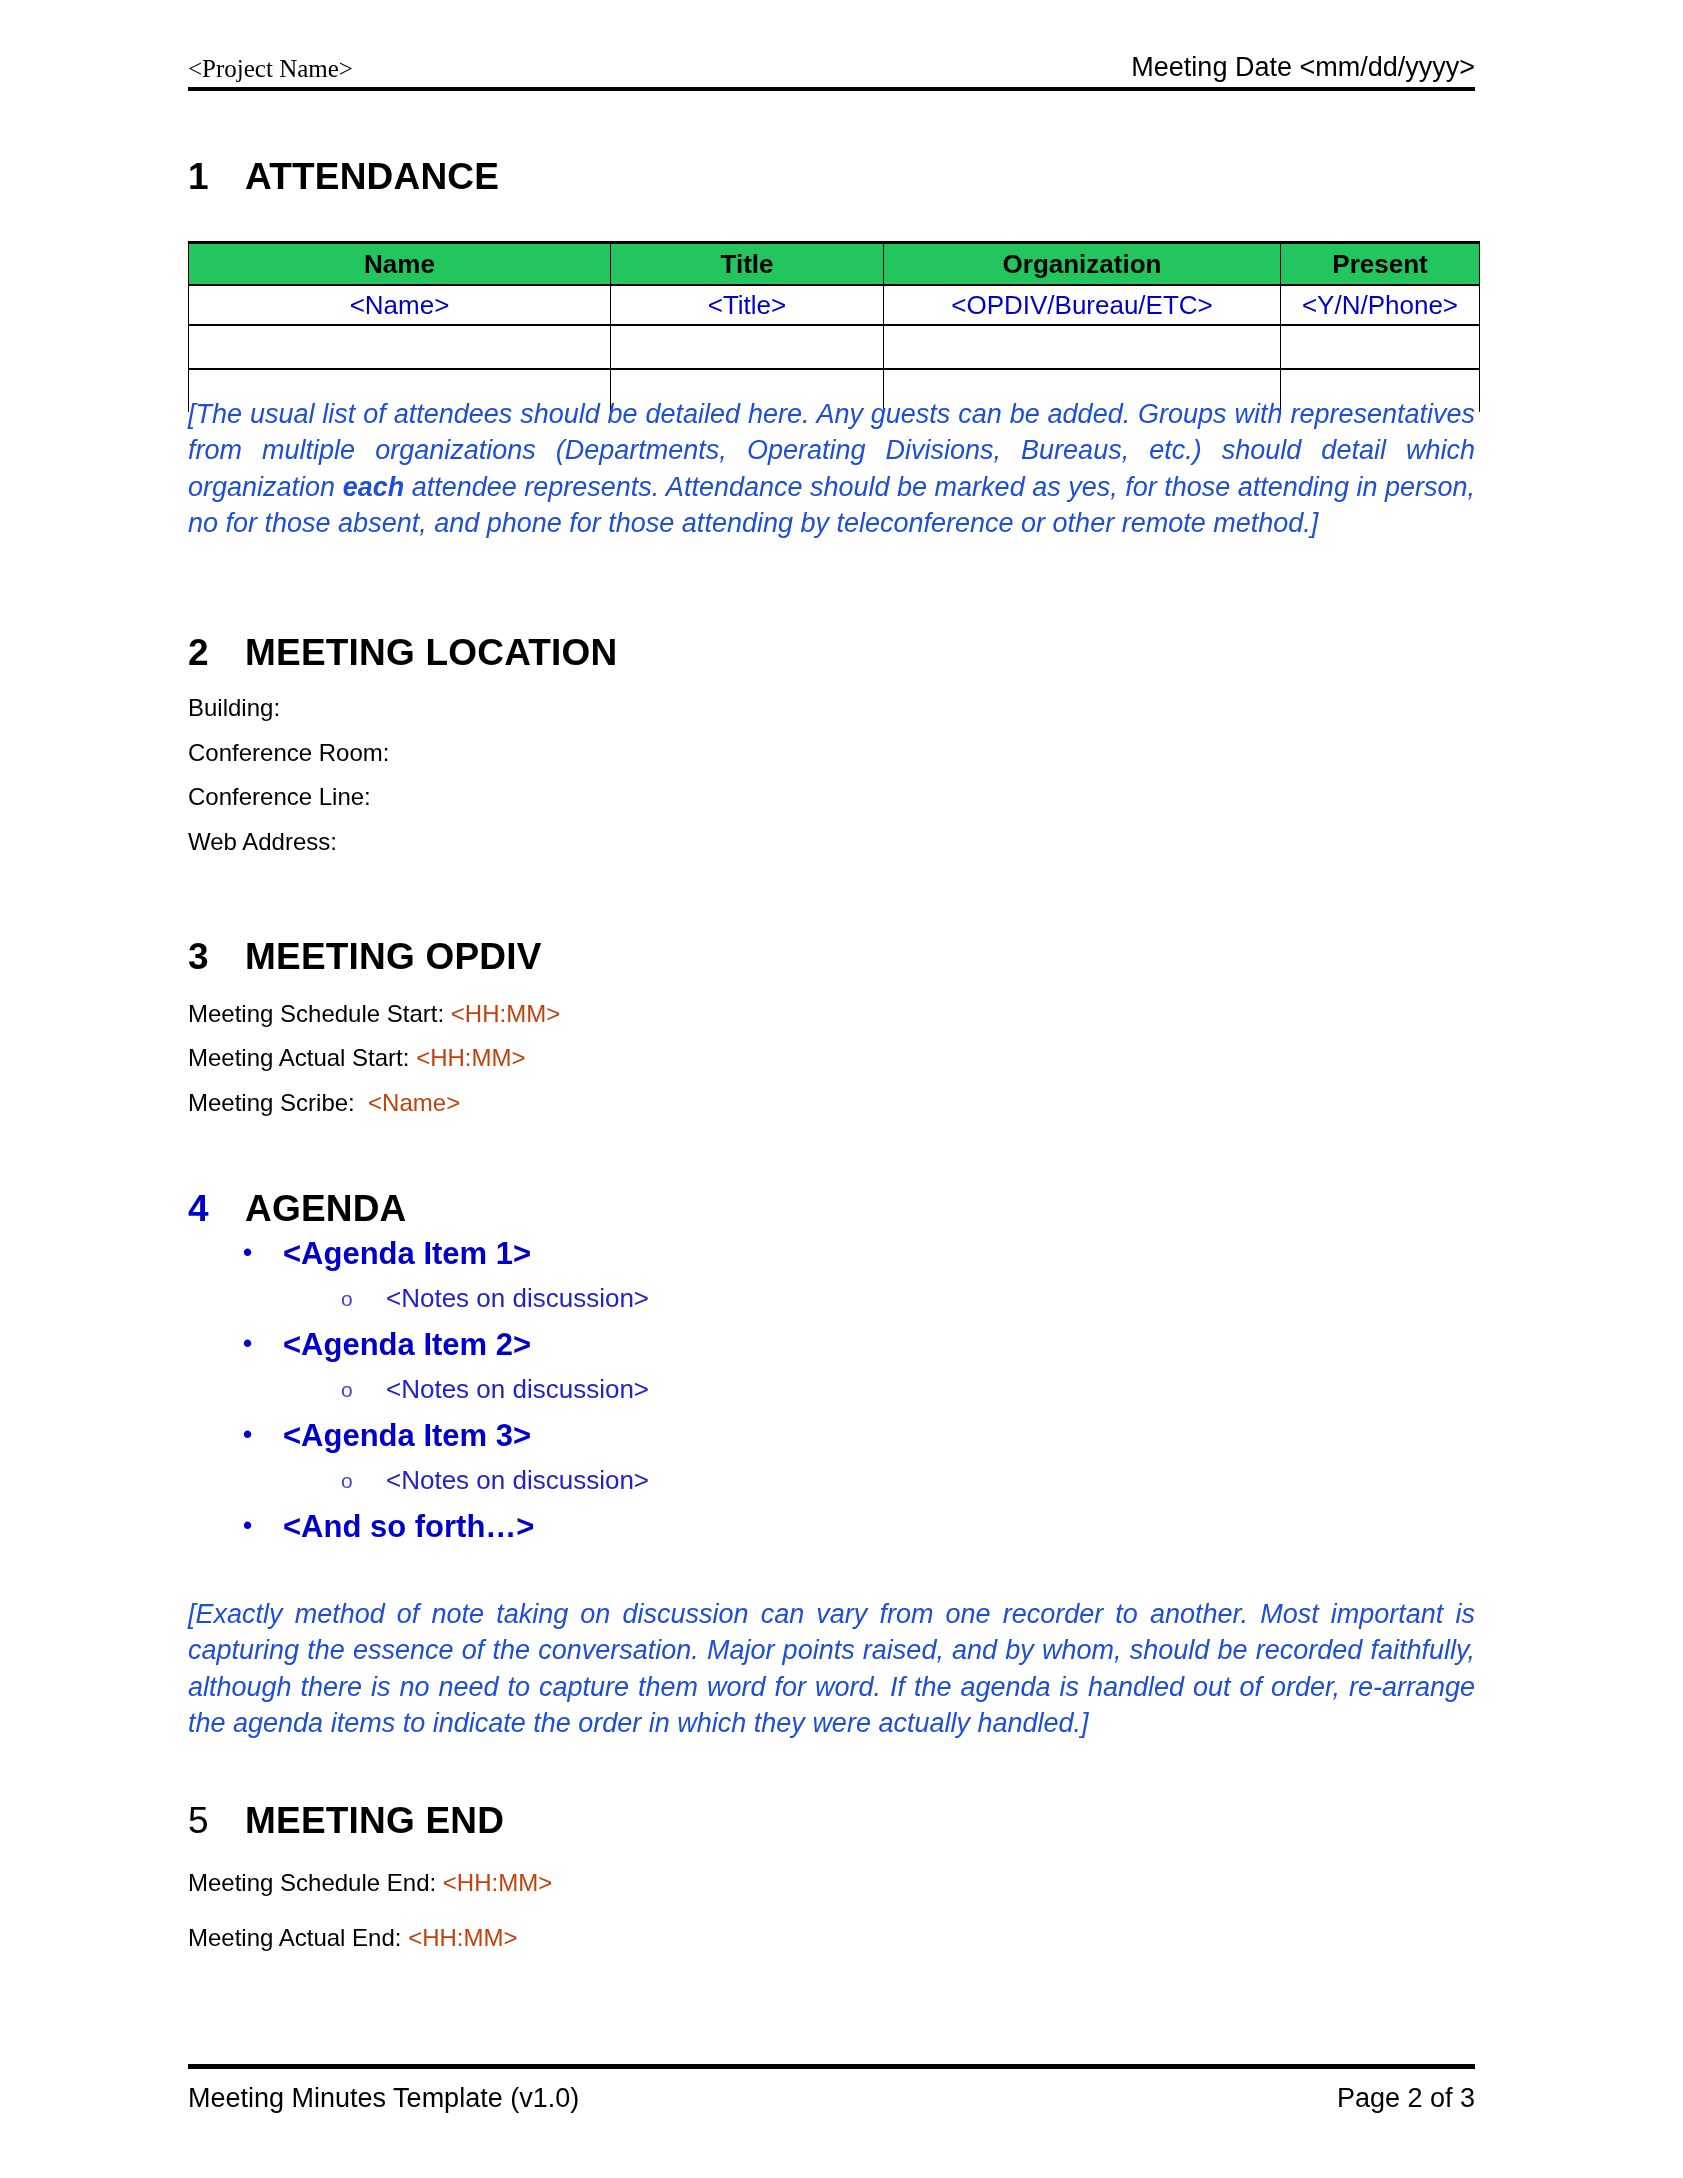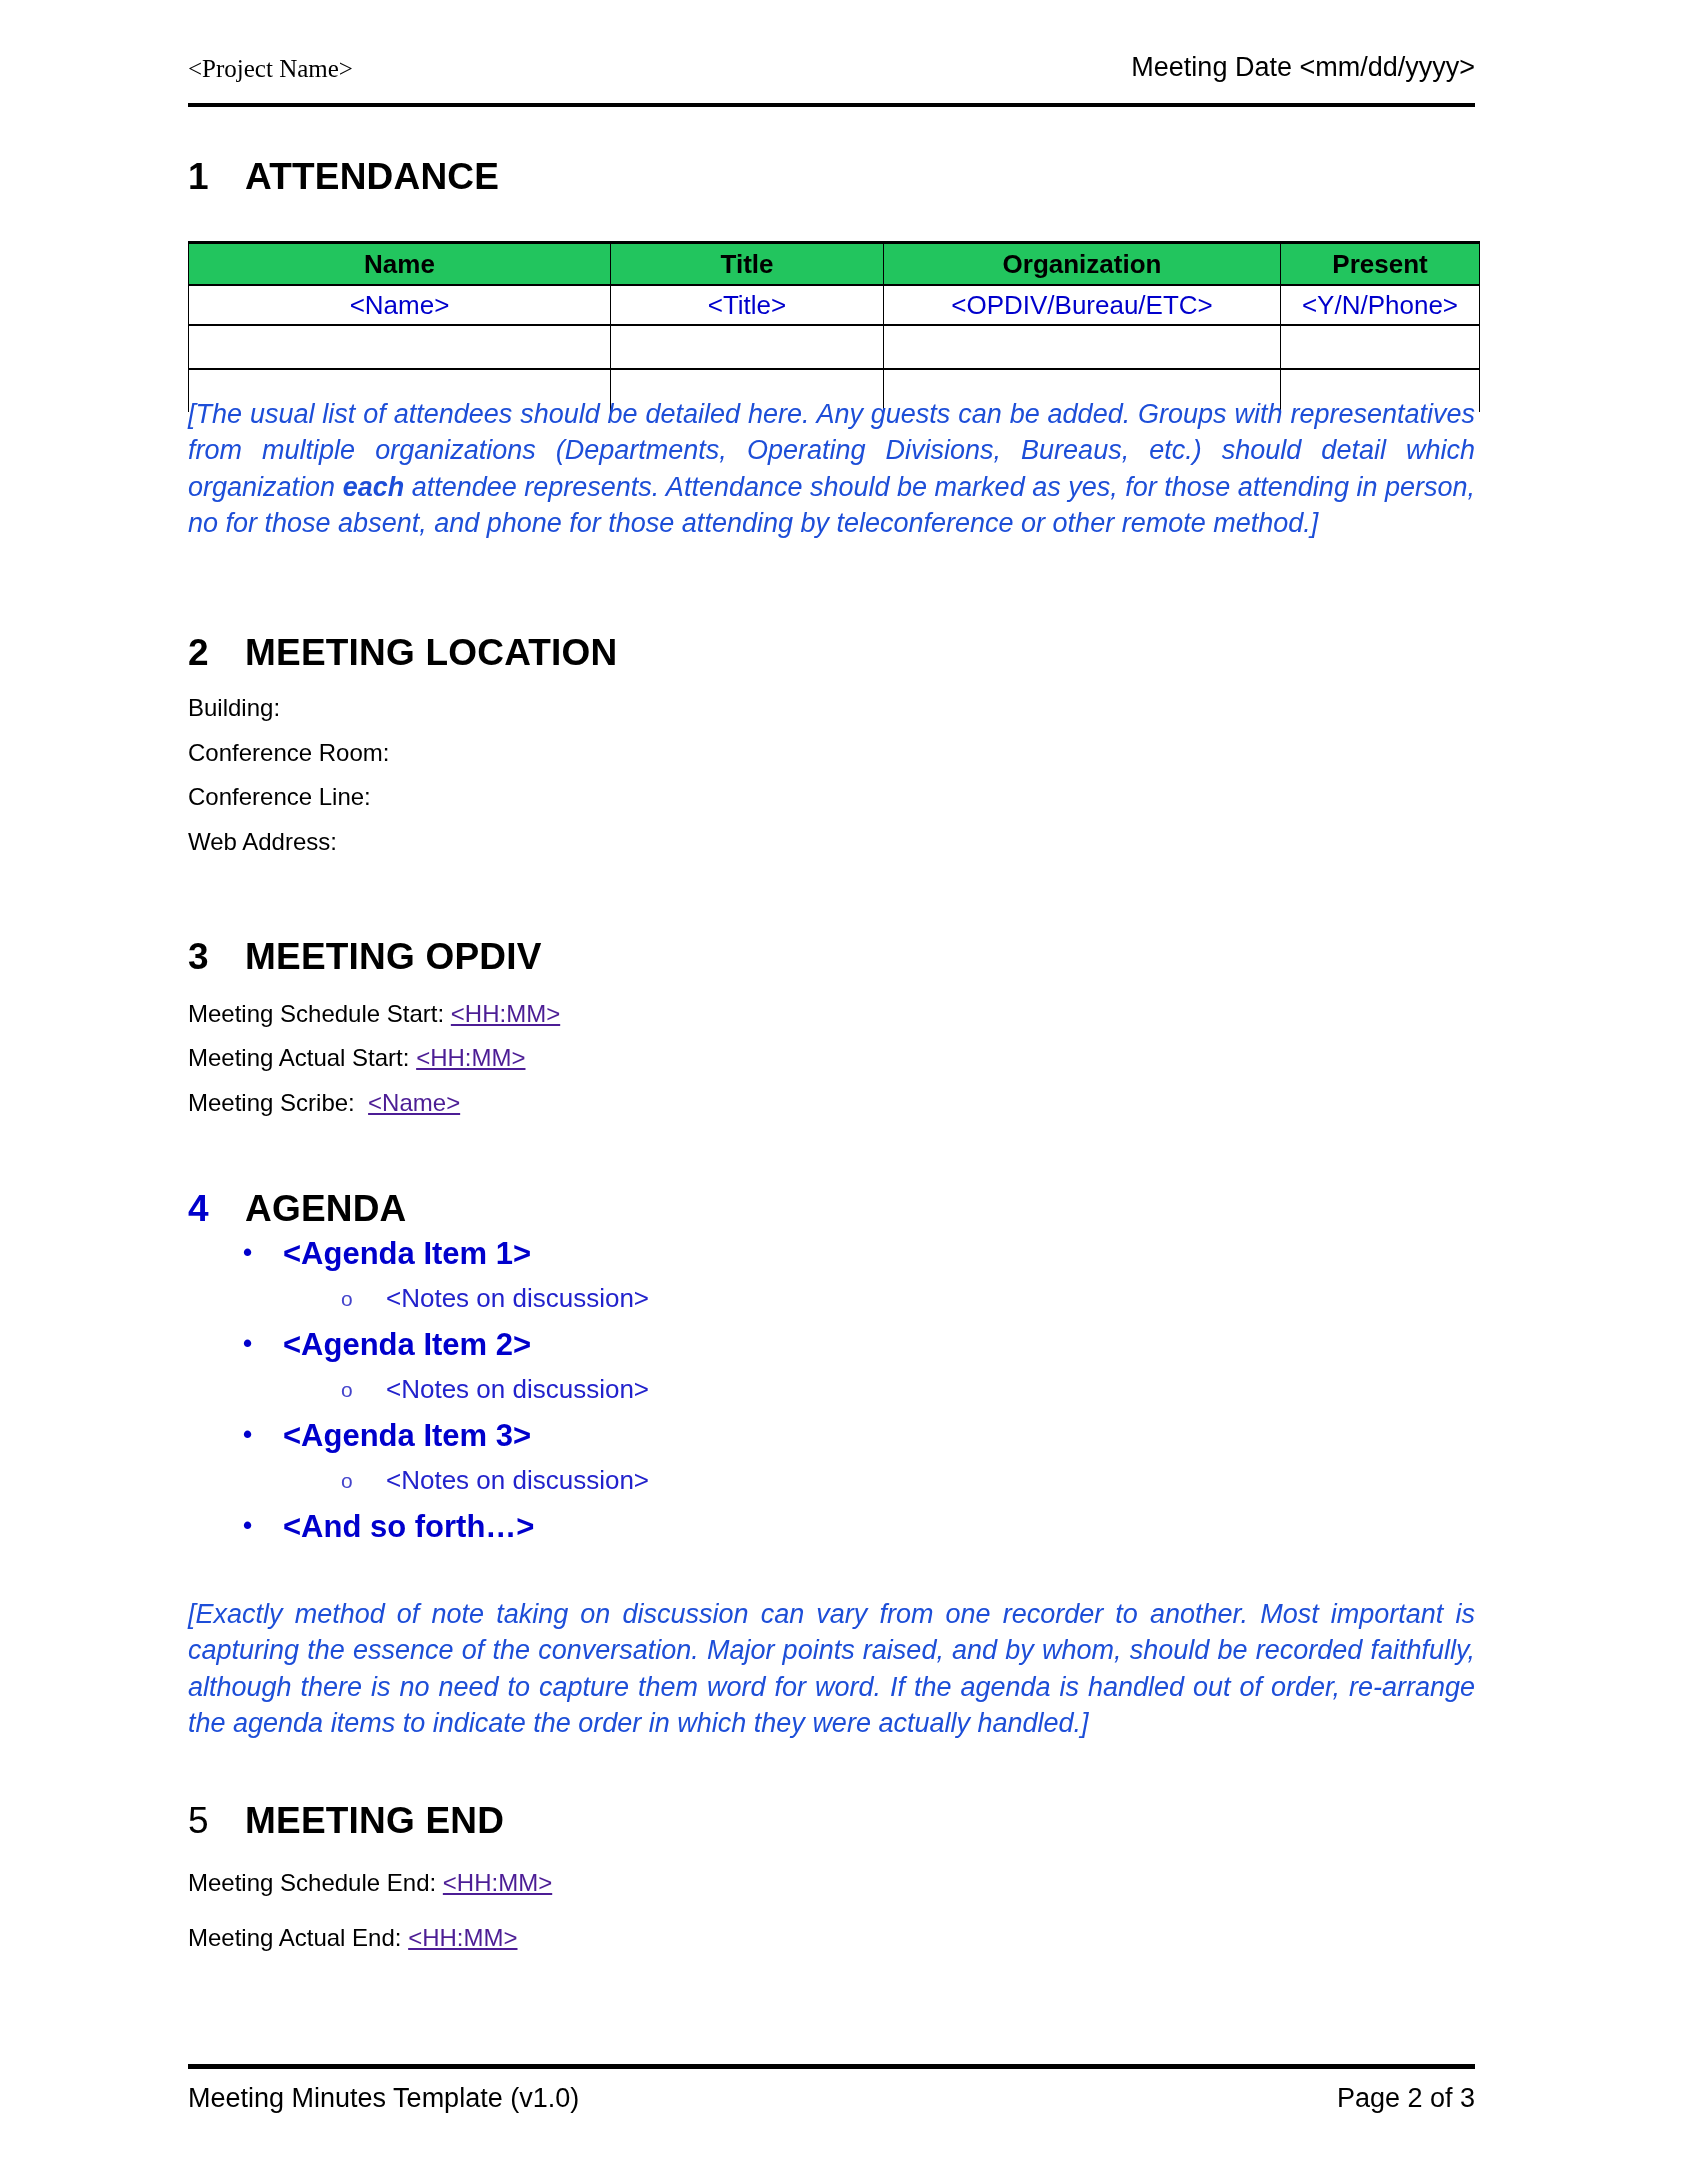--- a/index.html
+++ b/index.html
@@ -26,21 +26,21 @@
 
   
   .pg-header {
     position: absolute;
     left: 188px;
     top: 54px;
     width: 1287px;
     display: flex;
     justify-content: space-between;
     align-items: flex-end;
-    padding-bottom: 22px;
+    padding-bottom: 6px;
     border-bottom: 4px solid #000;
   }
   .hdr-left {
     font-family: "Liberation Serif", serif;
     font-size: 25px;
     line-height: 1;
     color: #000;
   }
   .hdr-right {
     font-family: "Liberation Sans", sans-serif;
@@ -119,21 +119,21 @@
 
   
   .bline {
     position: absolute;
     left: 188px;
     font-size: 24px;
     line-height: 1;
     color: #000;
     white-space: pre;
   }
-  .bline .ph { color: #4c1d95; text-decoration: underline; }
+  .bline .ph { color: #c2410c; }
 
   
   .agenda {
     position: absolute;
     left: 188px;
     top: 1238px;
     width: 1287px;
   }
   .ag-item {
     position: relative;

